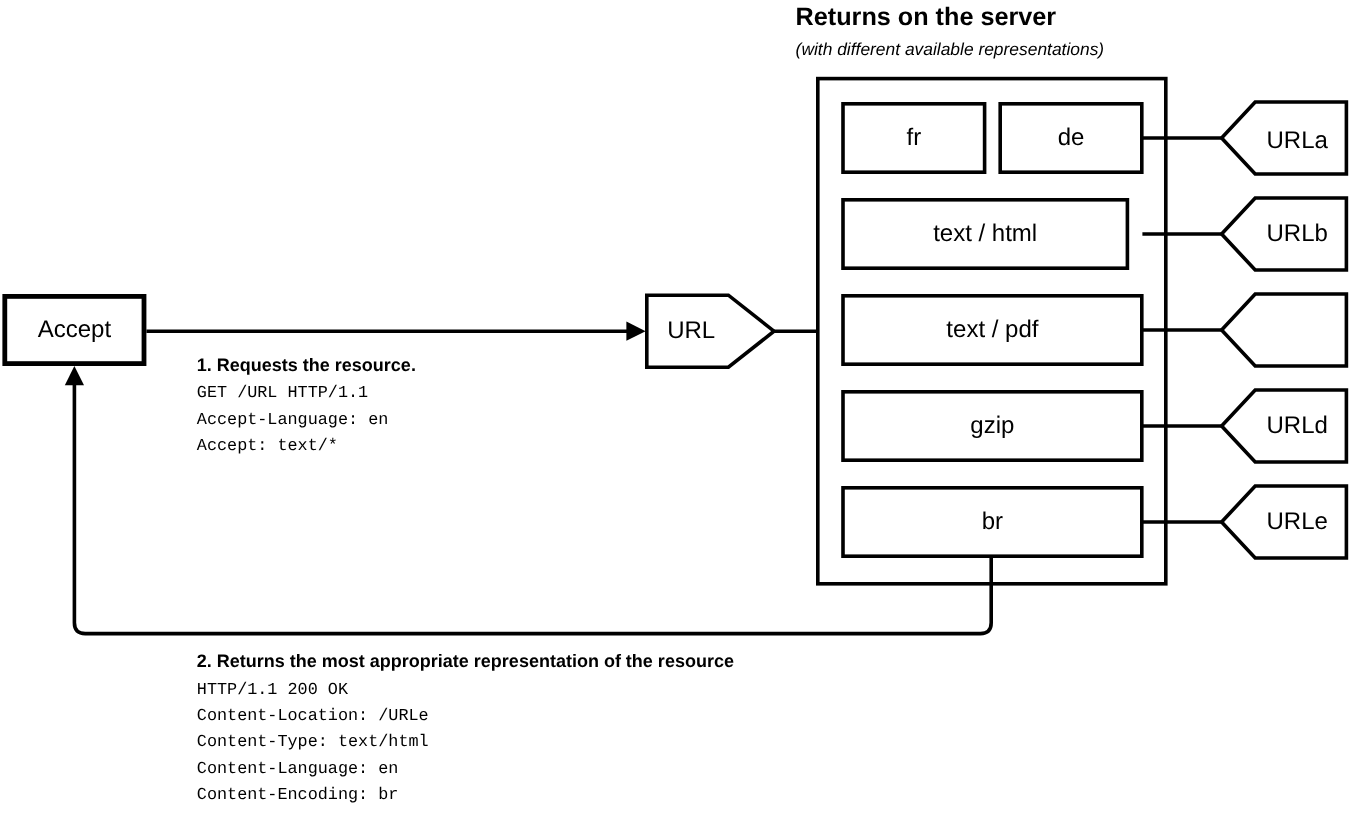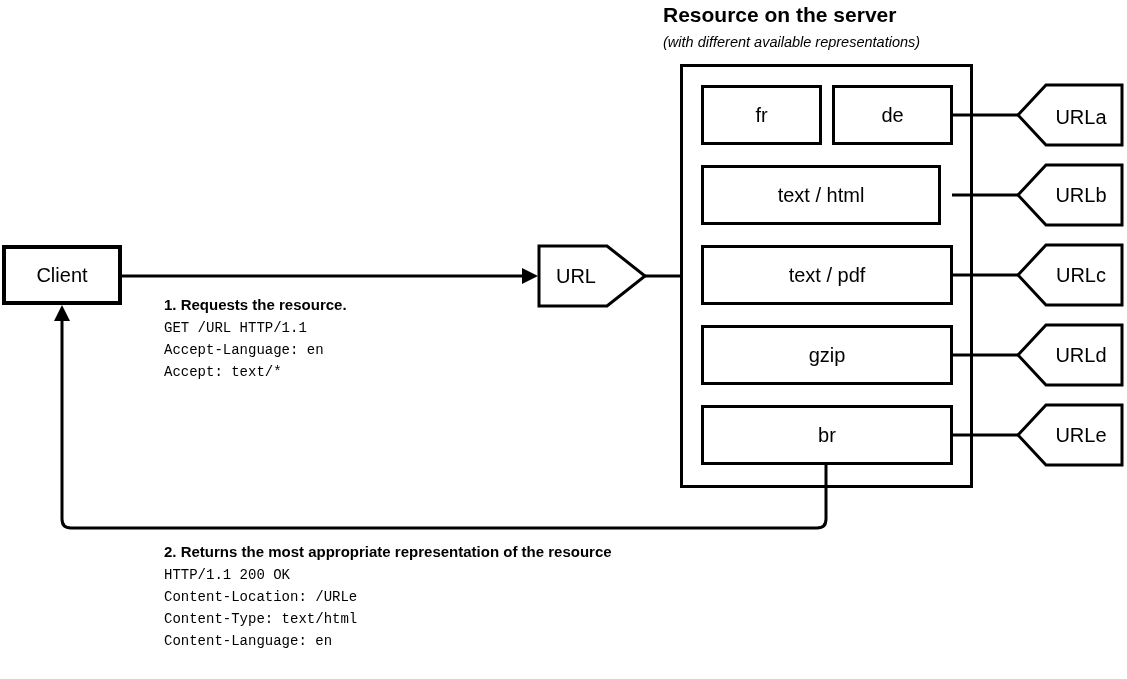--- a/index.html
+++ b/index.html
@@ -68,26 +68,26 @@
     <path class="shape" d="M1122,165 H1046 L1018,195 L1046,225 H1122 Z"></path>
     <path class="shape" d="M1122,245 H1046 L1018,275 L1046,305 H1122 Z"></path>
     <path class="shape" d="M1122,325 H1046 L1018,355 L1046,385 H1122 Z"></path>
     <path class="shape" d="M1122,405 H1046 L1018,435 L1046,465 H1122 Z"></path>
 
     <path class="wire" d="M826,465 L826,519 Q826,528 817,528 L71,528 Q62,528 62,519 L62,320"></path>
     <polygon class="head" points="62,305 54,321 70,321"></polygon>
   </svg>
 
   <div class="title-block">
-    <div class="title-main">Resource on the server</div>
+    <div class="title-main">Returns on the server</div>
     <div class="title-sub">(with different available representations)</div>
   </div>
 
   <div class="box client-box" style="left:2px; top:245px; width:120px; height:60px;">
-    <span>Client</span>
+    <span>Accept</span>
   </div>
 
   <div class="penta-label" style="left:539px; top:246px; width:74px; height:60px;">URL</div>
 
   <div class="box outline-only" style="left:680px; top:64px; width:293px; height:424px;"></div>
 
   <div class="box" style="left:701px; top:85px; width:121px; height:60px;">
     <span>fr</span>
   </div>
   <div class="box" style="left:832px; top:85px; width:121px; height:60px;">
@@ -101,32 +101,32 @@
   </div>
   <div class="box" style="left:701px; top:325px; width:252px; height:60px;">
     <span>gzip</span>
   </div>
   <div class="box" style="left:701px; top:405px; width:252px; height:60px;">
     <span>br</span>
   </div>
 
   <div class="penta-label" style="left:1040px; top:85px;  width:82px; height:64px;">URLa</div>
   <div class="penta-label" style="left:1040px; top:165px; width:82px; height:60px;">URLb</div>
-  <div class="penta-label" style="left:1040px; top:245px; width:82px; height:60px;">URLc</div>
   <div class="penta-label" style="left:1040px; top:325px; width:82px; height:60px;">URLd</div>
   <div class="penta-label" style="left:1040px; top:405px; width:82px; height:60px;">URLe</div>
 
   <div class="msg-block" style="left:164px; top:295px;">
     <div class="msg-heading">1. Requests the resource.</div>
     <div class="msg-line">GET /URL HTTP/1.1</div>
     <div class="msg-line">Accept-Language: en</div>
     <div class="msg-line">Accept: text/*</div>
   </div>
 
   <div class="msg-block" style="left:164px; top:542px;">
     <div class="msg-heading">2. Returns the most appropriate representation of the resource</div>
     <div class="msg-line">HTTP/1.1 200 OK</div>
     <div class="msg-line">Content-Location: /URLe</div>
     <div class="msg-line">Content-Type: text/html</div>
     <div class="msg-line">Content-Language: en</div>
+    <div class="msg-line">Content-Encoding: br</div>
   </div>
 
 </div>
 
 </body></html>

